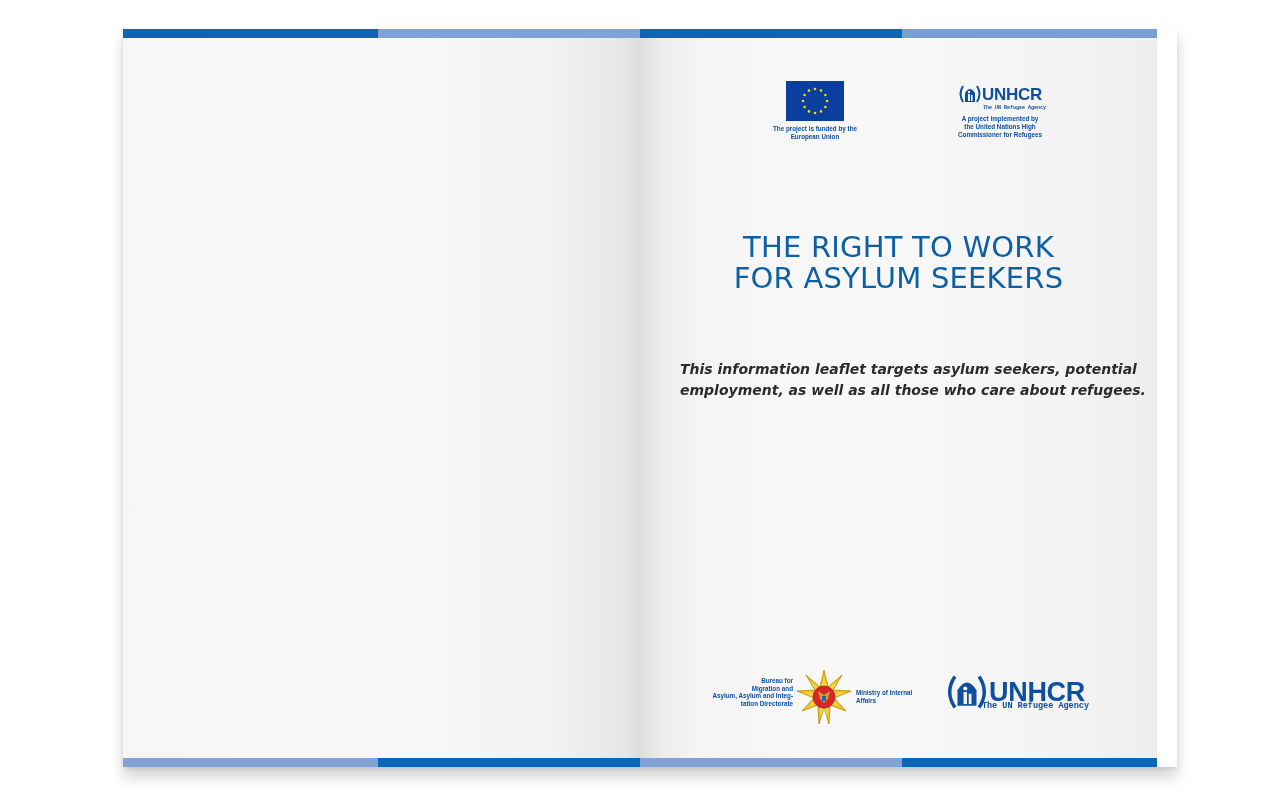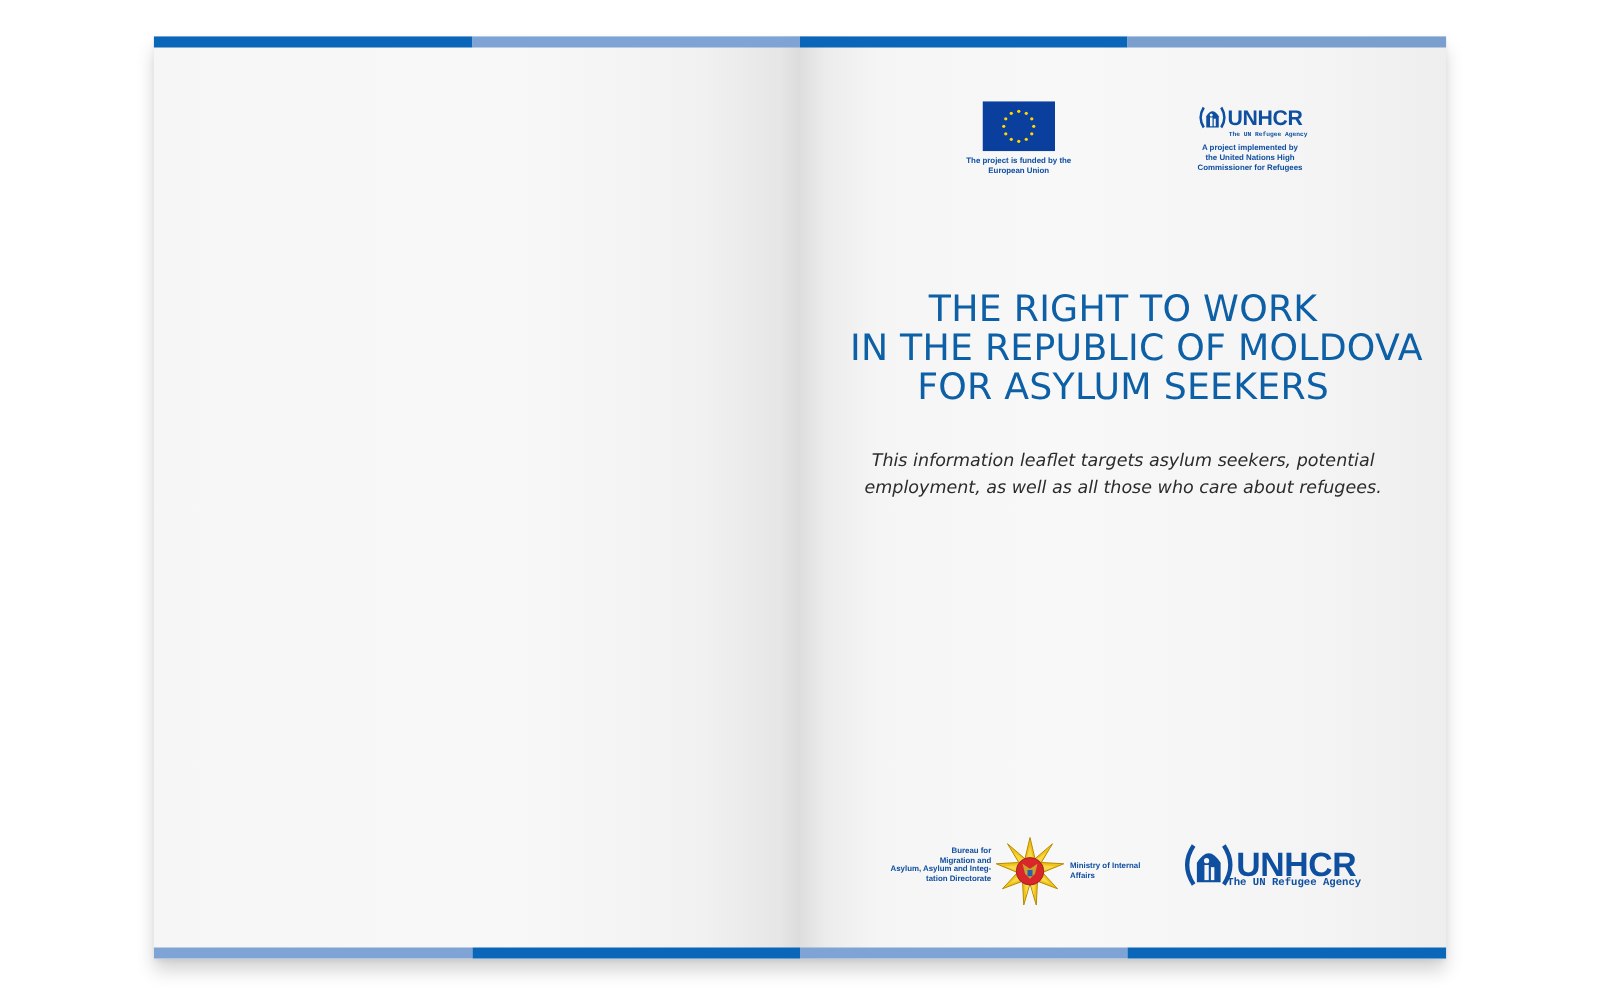--- a/index.html
+++ b/index.html
@@ -4,20 +4,21 @@
 <style>
   html, body { margin: 0; padding: 0; }
   body {
     width: 1280px; height: 800px; overflow: hidden; position: relative;
     background: #ffffff;
     font-family: "DejaVu Sans", sans-serif;
   }
   .spread {
     position: absolute; left: 123px; top: 29px; width: 1034px; height: 738px;
     box-shadow: 0 10px 14px rgba(0,0,0,0.18), 0 2px 4px rgba(0,0,0,0.08);
+    padding-left: 20px;
   }
   .page {
     position: absolute; top: 0; height: 738px; width: 517px; overflow: hidden;
   }
   .page-left {
     left: 0;
     background: linear-gradient(to right, #f6f6f6 0%, #f8f8f8 55%, #f1f1f1 85%, #e6e6e6 97%, #dcdcdc 100%);
   }
   .page-right {
     left: 517px;
@@ -46,21 +47,21 @@
 
   .title {
     position: absolute; left: 40px; width: 437px; top: 203px;
     text-align: center; font-family: "DejaVu Sans", sans-serif; font-weight: normal;
     font-size: 29px; line-height: 31px; letter-spacing: 0.2px;
   }
   .title div { white-space: nowrap; }
   .intro {
     position: absolute; left: 40px; width: 437px; top: 330px;
     text-align: center; font-family: "DejaVu Sans", sans-serif; font-style: italic;
-    font-size: 14px; line-height: 21px; color: #2b2b2b; font-weight: 400;
+    font-size: 14px; line-height: 21px; color: #2b2b2b; font-weight: 700;
   }
   .intro div { white-space: nowrap; }
 
   
   .bureau-text {
     position: absolute; left: 40px; top: 648px; width: 113px; text-align: right;
     font-family: "Liberation Sans", sans-serif; font-weight: bold; font-size: 6.3px; line-height: 7.5px;
   }
   .emblem { position: absolute; left: 156px; top: 640px; width: 56px; height: 56px; }
   .ministry-text {
@@ -128,21 +129,20 @@
       <div class="unhcr-tag" style="color:#0f4fa0;">The UN Refugee Agency</div>
       <div class="small-caption" style="color:#0f4fa0;">
         <div>A project implemented by</div>
         <div>the United Nations High</div>
         <div>Commissioner for Refugees</div>
       </div>
     </div>
 
     <div class="title" style="color:#0d5fa6;">
       <div>THE RIGHT TO WORK</div>
-      <div>IN THE REPUBLIC OF MOLDOVA</div>
       <div>FOR ASYLUM SEEKERS</div>
     </div>
 
     <div class="intro">
       <div>This information leaflet targets asylum seekers, potential</div>
       <div>employment, as well as all those who care about refugees.</div>
     </div>
 
     <div class="bureau-text" style="color:#0f4fa0;">
       <div>Bureau for</div>

